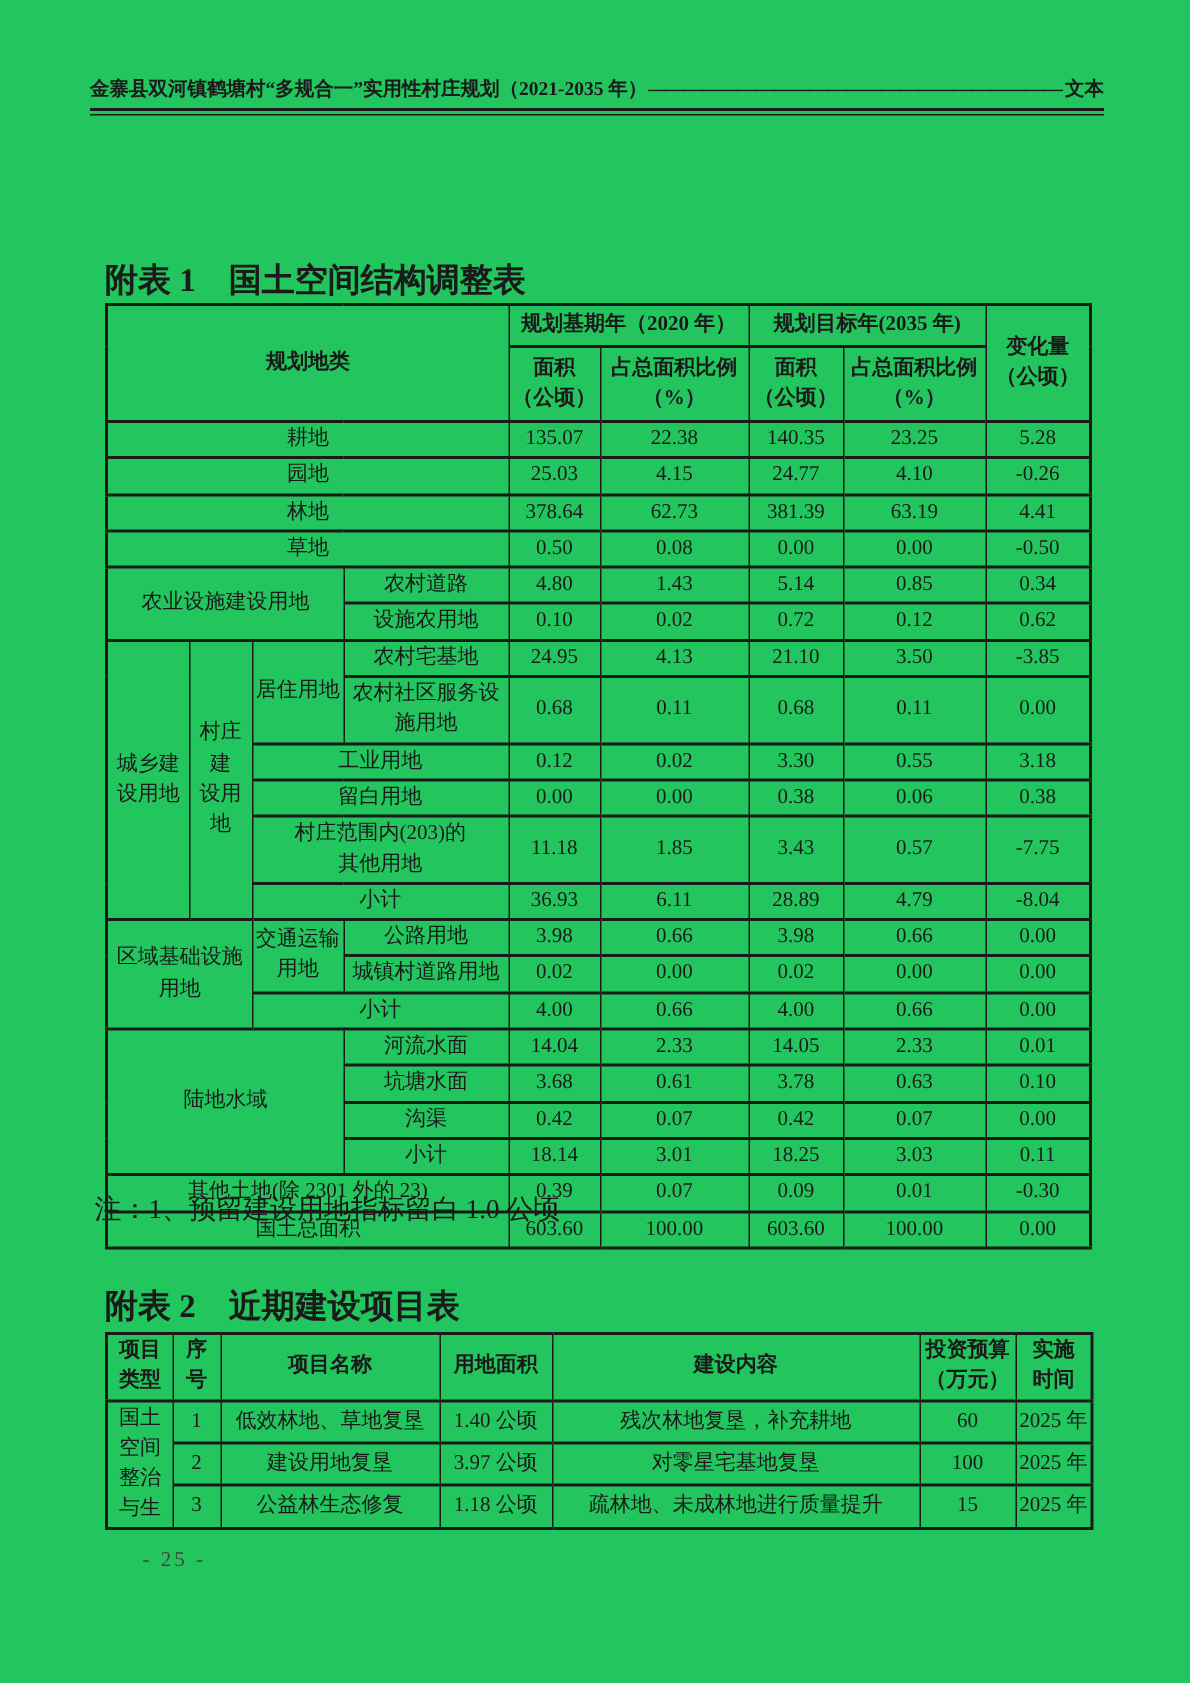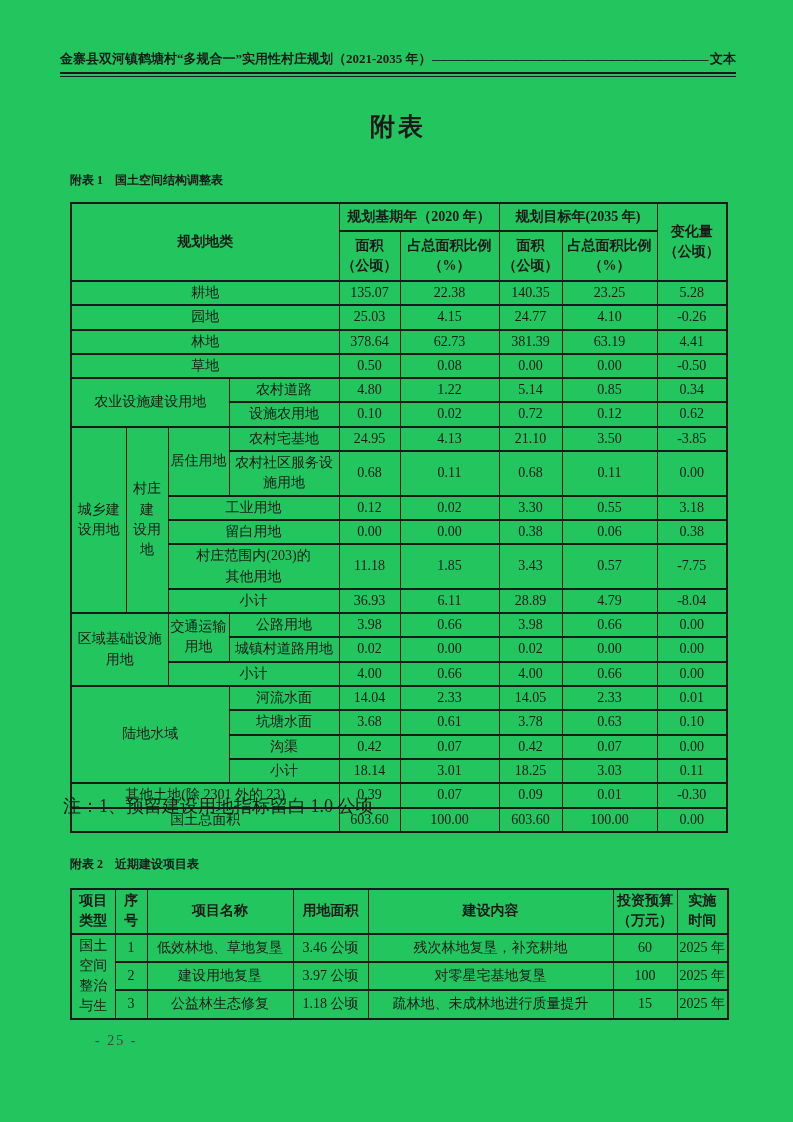--- a/index.html
+++ b/index.html
@@ -24,21 +24,21 @@
     position:absolute;left:60px;top:72px;width:676px;height:2px;
     border-top:2px solid #1a1a1a;border-bottom:1px solid #1a1a1a;
   }
   
   .page-title{
     position:absolute;left:60px;top:110px;width:676px;
     text-align:center;font-size:25px;font-weight:bold;letter-spacing:3px;
   }
   .tbl-caption{
     position:absolute;left:70px;
-    font-size:12px;font-weight:bold;white-space:pre;
+    font-size:22px;font-weight:bold;white-space:pre;
   }
   .cap1{top:172px;}
   .cap2{top:856px;}
   
   table{
     border-collapse:collapse;table-layout:fixed;
     position:absolute;left:70px;
     font-size:14px;
   }
   #table1{top:202px;width:656px;}
@@ -74,21 +74,20 @@
 
 <div class="sheet">
 
   <div class="doc-header">
     <span>金寨县双河镇鹤塘村“多规合一”实用性村庄规划（2021-2035 年）</span>
     <span class="dashes">———————————————————————</span>
     <span class="right">文本</span>
   </div>
   <div class="head-rule"></div>
 
-  <div class="page-title">附表</div>
 
   <div class="tbl-caption cap1">附表 1　国土空间结构调整表</div>
 
   <table id="table1">
     <colgroup>
       <col style="width:55px">
         <col style="width:42px">
         <col style="width:61px">
         <col style="width:110px">
       <col style="width:61px">
@@ -144,21 +143,21 @@
       <td>0.50</td>
       <td>0.08</td>
       <td>0.00</td>
       <td>0.00</td>
       <td>-0.50</td>
     </tr>
     <tr class="r">
       <td colspan="3" rowspan="2">农业设施建设用地</td>
       <td>农村道路</td>
       <td>4.80</td>
-      <td>1.22</td>
+      <td>1.43</td>
       <td>5.14</td>
       <td>0.85</td>
       <td>0.34</td>
     </tr>
     <tr class="r">
       <td>设施农用地</td>
       <td>0.10</td>
       <td>0.02</td>
       <td>0.72</td>
       <td>0.12</td>
@@ -327,21 +326,21 @@
       <th>实施
 时间</th>
     </tr>
     <tr class="r">
       <td rowspan="3">国土
 空间
 整治
 与生</td>
       <td>1</td>
       <td>低效林地、草地复垦</td>
-      <td>3.46 公顷</td>
+      <td>1.40 公顷</td>
       <td>残次林地复垦，补充耕地</td>
       <td>60</td>
       <td>2025 年</td>
     </tr>
     <tr class="r">
       <td>2</td>
       <td>建设用地复垦</td>
       <td>3.97 公顷</td>
       <td>对零星宅基地复垦</td>
       <td>100</td>

